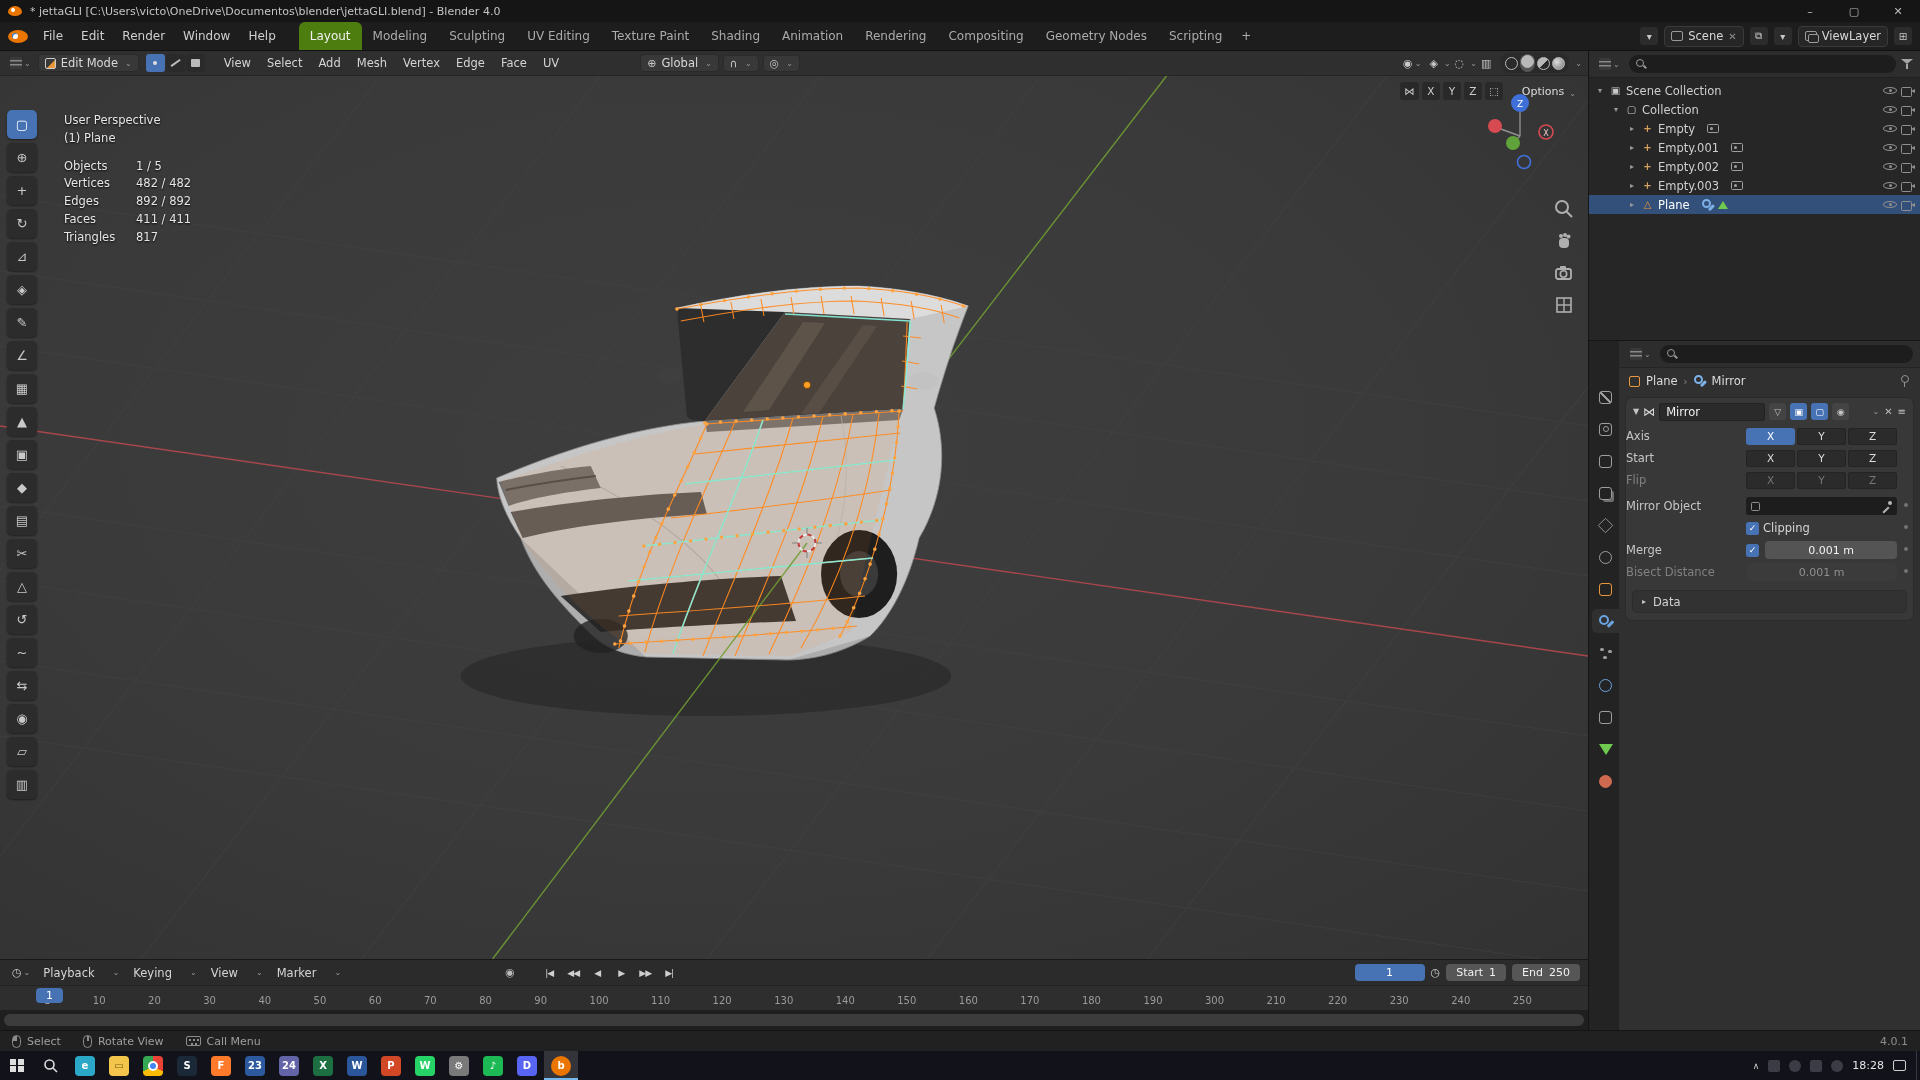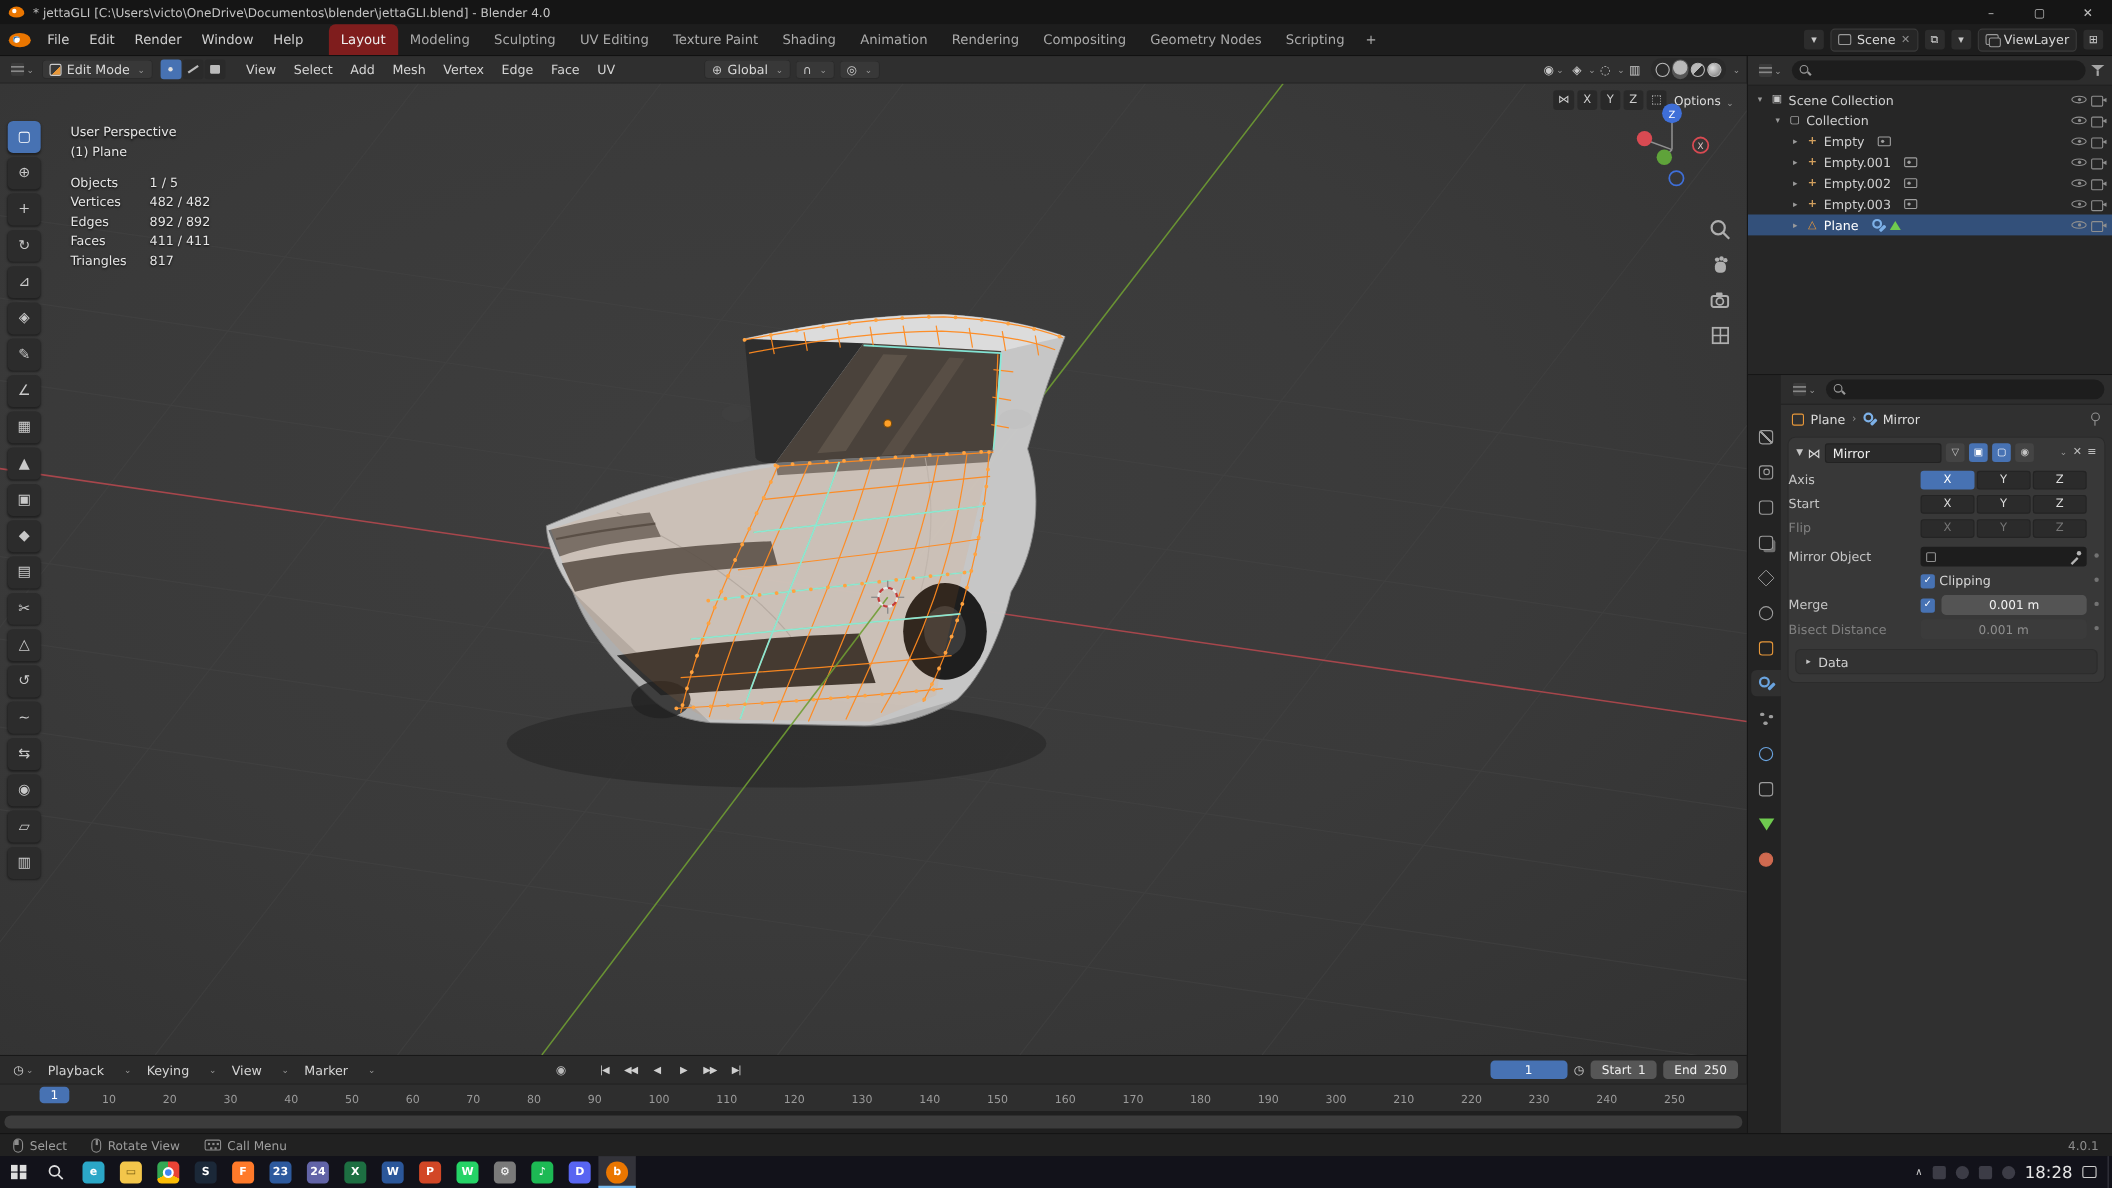--- a/index.html
+++ b/index.html
@@ -16,21 +16,21 @@
   .logo-sm::after{content:"";position:absolute;left:3px;top:2px;width:4px;height:4px;border-radius:50%;background:#fff}
 
   
   .topbar{height:29px;background:#1d1d1d;border-bottom:1px solid #111;display:flex;align-items:center;padding:0 8px;flex:none}
   .blender-logo{width:20px;height:13px;border-radius:50%;background:#ea7600;position:relative;margin-right:6px}
   .blender-logo::after{content:"";position:absolute;left:4px;top:3px;width:6px;height:6px;border-radius:50%;background:#fff;box-shadow:inset 1px 1px 0 #2a6fb3}
   .menus{display:flex}
   .menu-item{padding:3px 9px;border-radius:4px;color:#cfcfcf;font-size:12px}
   .ws-tabs{display:flex;margin-left:14px;height:100%;align-items:stretch}
   .ws-tab{display:flex;align-items:center;padding:0 11px;font-size:12px;color:#ababab;border-radius:6px 6px 0 0}
-  .ws-tab.active{background:#7f1d1d;color:#f0f0f0}
+  .ws-tab.active{background:#4d7c0f;color:#f0f0f0}
   .ws-add{padding:0 8px;color:#ababab;display:flex;align-items:center}
   .tb-spacer{flex:1}
   .sel-pill{display:flex;align-items:center;gap:5px;background:#262626;border:1px solid #3a3a3a;border-radius:4px;height:21px;padding:0 6px;font-size:11.5px;color:#d8d8d8;margin-left:6px}
   .sel-pill .x{color:#8f8f8f;font-size:10px}
   .mini-ico{width:12px;height:10px;border:1px solid #9a9a9a;border-radius:2px;position:relative}
   .mini-ico.layers::after{content:"";position:absolute;left:2px;top:2px;right:-3px;bottom:-3px;border:1px solid #9a9a9a;border-radius:2px;background:#262626}
   .icon-sq{width:18px;height:18px;border-radius:3px;background:#2c2c2c;display:flex;align-items:center;justify-content:center;color:#c9c9c9;font-size:10px;margin-left:6px}
 
   
   .content{flex:1;display:flex;min-height:0}
@@ -66,21 +66,21 @@
   
   .viewport{position:relative;flex:1;min-height:0;background:radial-gradient(ellipse at 45% 42%,#3e3e3e 0%,#3a3a3a 55%,#323232 100%);overflow:hidden}
   .vp-scene{position:absolute;inset:0;width:100%;height:100%}
   .tool-col{position:absolute;left:7px;top:34px;display:flex;flex-direction:column;gap:4px}
   .tool-btn{width:30px;height:29px;background:#2c2c2c;border-radius:5px;display:flex;align-items:center;justify-content:center;font-size:13px;color:#c9c9c9;box-shadow:0 1px 2px rgba(0,0,0,.45)}
   .tool-btn.active{background:#4772b3;color:#fff}
   .stats{position:absolute;left:64px;top:36px;font-size:11.5px;color:#e6e6e6;text-shadow:0 1px 2px rgba(0,0,0,.85);line-height:1.55}
   .stats-grid{display:grid;grid-template-columns:72px auto;margin-top:10px}
   .tool-settings{position:absolute;top:6px;right:12px;display:flex;align-items:center;gap:3px;font-size:11px;color:#dcdcdc}
   .ts-btn{min-width:18px;height:18px;padding:0 4px;background:rgba(38,38,38,.75);border-radius:3px;display:flex;align-items:center;justify-content:center;font-size:10.5px;color:#cfcfcf}
-  .ts-label{margin-left:4px;display:flex;align-items:flex-end;gap:3px}
+  .ts-label{margin-left:16px;display:flex;align-items:flex-end;gap:3px}
   .nav-gizmo{position:absolute;right:26px;top:14px}
   .vp-nav{position:absolute;right:13px;top:122px;display:flex;flex-direction:column;gap:10px;opacity:.85}
 
   
   .timeline{flex:none;background:#262626;border-top:1px solid #181818}
   .tl-header{height:25px;display:flex;align-items:center;padding:0 8px;gap:2px;font-size:11.5px;background:#2b2b2b;color:#d5d5d5}
   .tl-menu{padding:3px 7px;display:flex;align-items:center;gap:16px}
   .transport{display:flex;align-items:center;gap:2px;margin-left:150px}
   .tp-btn{min-width:22px;height:19px;display:flex;align-items:center;justify-content:center;color:#cfcfcf;font-size:9px;letter-spacing:-1px;border-radius:3px}
   .rec-btn{width:20px;height:19px;display:flex;align-items:center;justify-content:center;color:#bbb;font-size:11px;margin-right:16px}
@@ -208,21 +208,21 @@
   .tb-apps{display:flex}
   .app-tile{width:20px;height:20px;border-radius:4px;background:var(--c,#555);display:flex;align-items:center;justify-content:center;font-size:10px;font-weight:bold;color:#fff;position:relative;overflow:hidden}
   .t-chrome .app-tile{background:conic-gradient(#ea4335 0 120deg,#fbbc05 120deg 240deg,#34a853 240deg 360deg);color:transparent}
   .t-chrome .app-tile::after{content:"";position:absolute;inset:5px;background:#4285f4;border:2px solid #fff;border-radius:50%}
   .t-explorer .app-tile{color:#7a5f12}
   .t-blender .app-tile{border-radius:50%}
   .tray{margin-left:auto;display:flex;align-items:center;gap:9px;padding-right:10px;color:#e6e6e6}
   .tray-chev{font-size:9px;color:#cfcfcf}
   .tray-ico{width:12px;height:12px;border-radius:2px;background:#3c3c46}
   .tray-ico.round{border-radius:50%}
-  .time{font-size:15px}
+  .time{font-size:11px}
   .notif{width:13px;height:11px;border:1.5px solid #cfcfcf;border-radius:2px}
   .show-desktop{width:4px;border-left:1px solid #3a3a44}
 </style>
 </head>
 <body>
 
 <div class="app">
 
   <div class="titlebar">
     <span class="logo-sm"></span>

